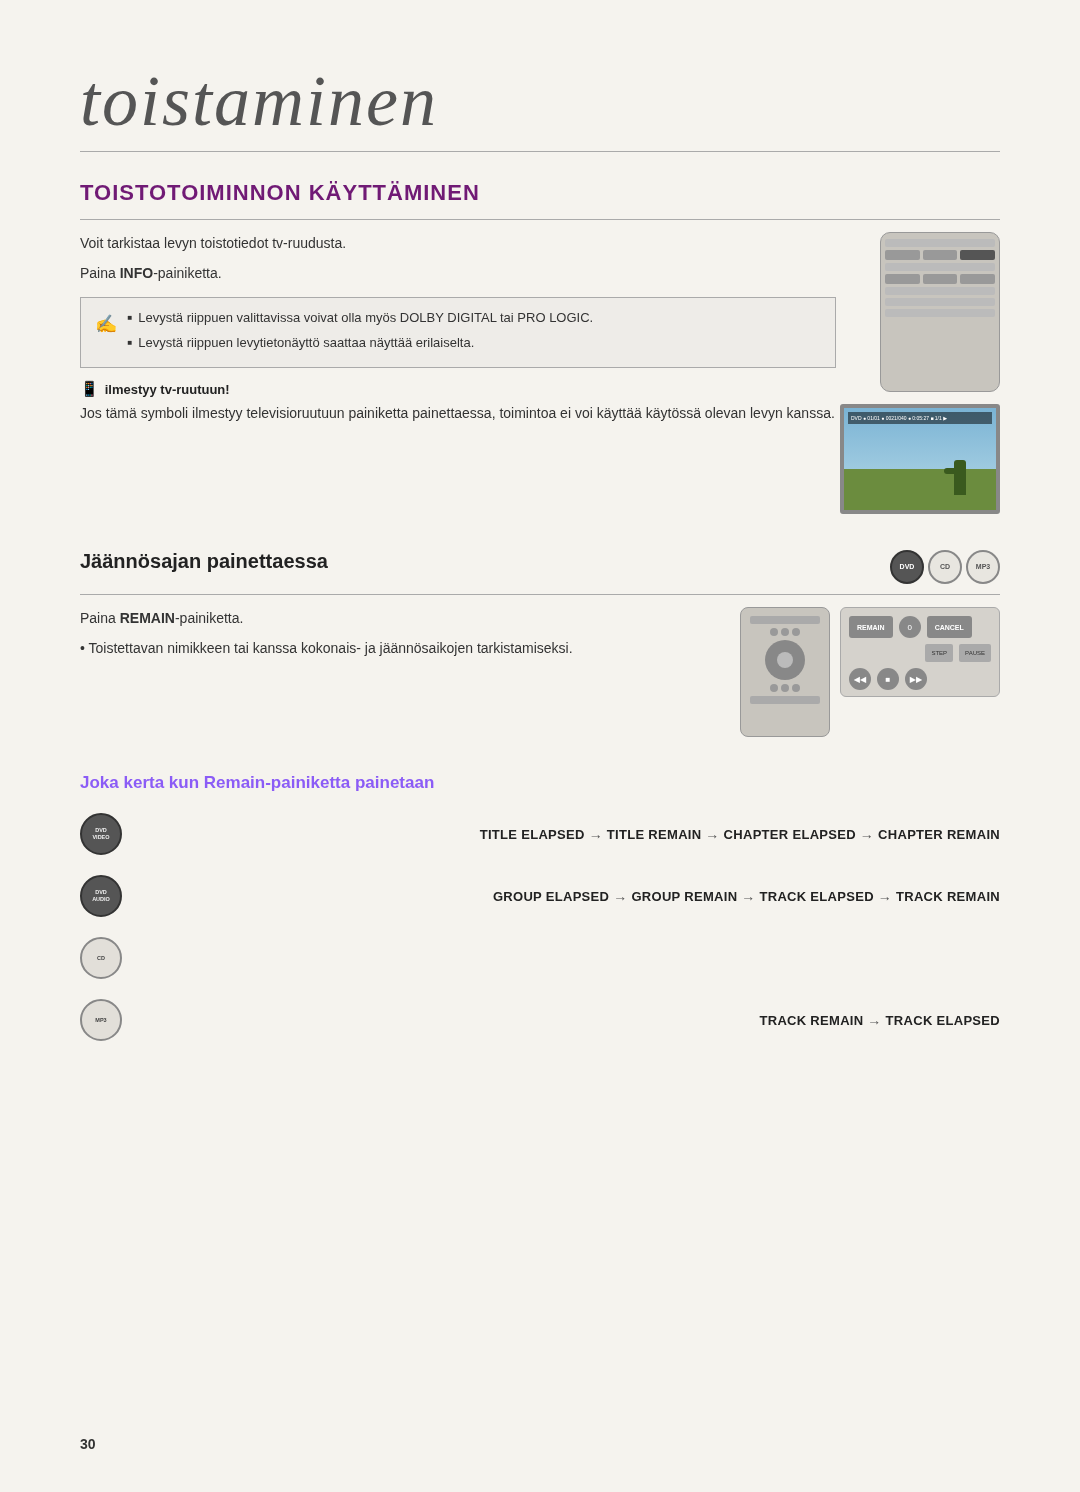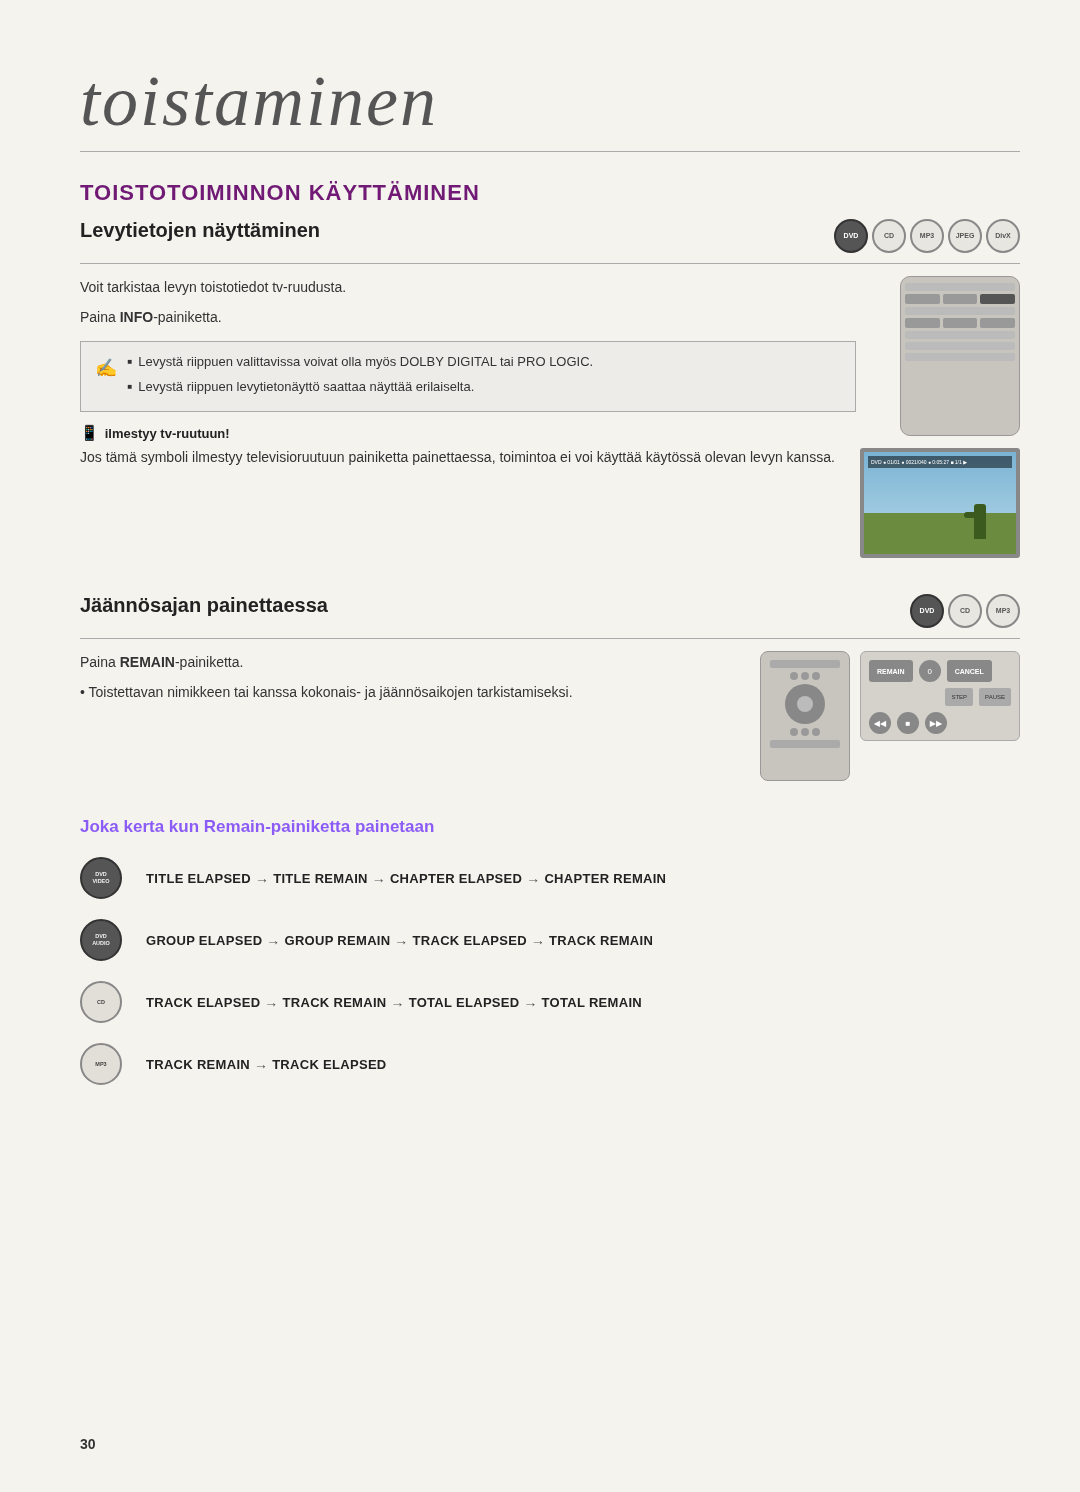--- a/index.html
+++ b/index.html
@@ -8,21 +8,21 @@
       font-family: Arial, Helvetica, sans-serif;
       width: 1080px;
       min-height: 1492px;
       color: #222;
       position: relative;
     }
     .page {
       width: 1080px;
       min-height: 1492px;
       background: #f5f3ee;
-      padding: 60px 60px 60px 80px;
+      padding: 60px 80px 60px 80px;
       position: relative;
     }
     
     .main-title {
       font-size: 72px;
       font-weight: 200;
       color: #555;
       letter-spacing: 2px;
       margin-bottom: 8px;
       font-style: italic;
@@ -319,23 +319,24 @@
     }
     .flow-section-title {
       font-size: 17px;
       font-weight: 700;
       margin-bottom: 16px;
       color: #8b5cf6;
     }
     .flow-row {
       display: flex;
       align-items: center;
-      gap: 24px;
+      gap: 2px;
       margin-bottom: 12px;
       padding: 4px 0;
+      justify-content: space-between;
     }
     .flow-badge {
       width: 42px;
       height: 42px;
       border-radius: 50%;
       border: 2px solid #888;
       background: #e2dfd9;
       display: flex;
       flex-direction: column;
       align-items: center;
@@ -412,40 +413,20 @@
 <body>
 
 <div class="page">
 
   <div class="main-title">toistaminen</div>
   <hr class="title-underline">
 
   <div class="section-heading">TOISTOTOIMINNON KÄYTTÄMINEN</div>
 
   <div class="subsection">
-    <div class="subsection-header">
-      <div class="subsection-title">Levytietojen näyttäminen</div>
-      <div class="btn-icons-row">
-        <div class="btn-icon dark">
-            <span>DVD</span>
-          </div>
-        <div class="btn-icon">
-            <span>CD</span>
-          </div>
-        <div class="btn-icon">
-            <span>MP3</span>
-          </div>
-        <div class="btn-icon">
-            <span>JPEG</span>
-          </div>
-        <div class="btn-icon">
-            <span>DivX</span>
-          </div>
-      </div>
-    </div>
     <hr class="subsection-underline">
 
     <div class="content-row">
       <div class="content-left">
         <p class="body-text">Voit tarkistaa levyn toistotiedot tv-ruudusta.</p>
         <p class="body-text">Paina <strong>INFO</strong><span>-painiketta.</span></p>
 
         <div class="note-box">
           <span class="note-icon">✍</span>
           <div class="note-content">
@@ -579,26 +560,20 @@
       <span class="flow-text">
         GROUP ELAPSED <span class="arrow">→</span>
         GROUP REMAIN <span class="arrow">→</span>
         TRACK ELAPSED <span class="arrow">→</span>
         TRACK REMAIN
       </span>
     </div>
 
     <div class="flow-row">
       <div class="flow-badge">CD</div>
-      <span class="flow-text">
-        TRACK ELAPSED <span class="arrow">→</span>
-        TRACK REMAIN <span class="arrow">→</span>
-        TOTAL ELAPSED <span class="arrow">→</span>
-        TOTAL REMAIN
-      </span>
     </div>
 
     <div class="flow-row">
       <div class="flow-badge">MP3</div>
       <span class="flow-text">
         TRACK REMAIN <span class="arrow">→</span>
         TRACK ELAPSED
       </span>
     </div>
   </div>

